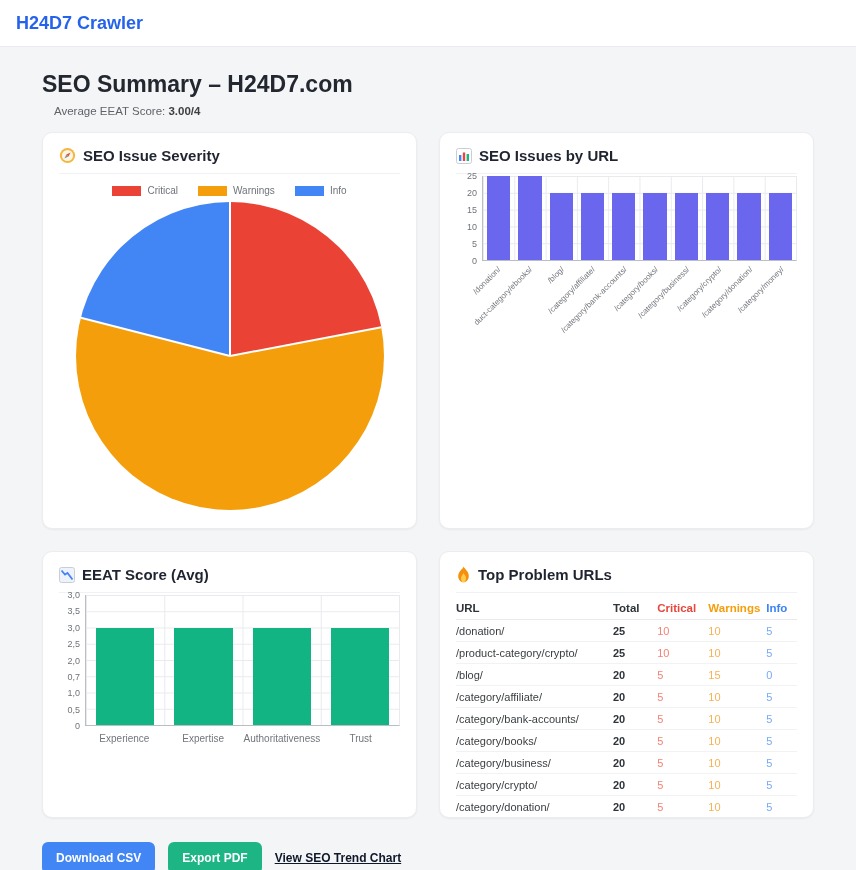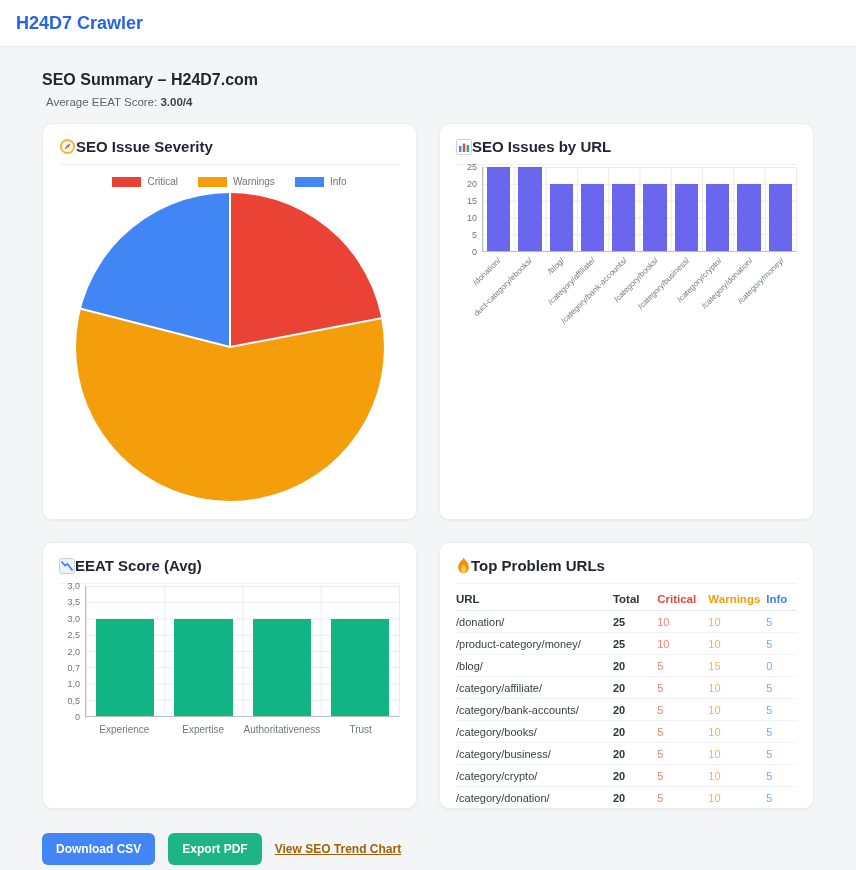--- a/index.html
+++ b/index.html
@@ -18,35 +18,35 @@
     padding:12px 16px;
   }
   .brand { color:#2563eb; font-size:18px; font-weight:bold; }
   .btn-back {
     background:#4285f4; color:#fff; border:none; cursor:pointer;
     font-family:"Liberation Sans", sans-serif;
     font-size:12px; font-weight:bold; padding:8px 13px; border-radius:6px;
   }
   
   .content { padding:16px 42px 18px; }
-  h1 { font-size:16px; margin:8px 0 7px; color:#23272f; font-weight:bold; }
-  .avg { font-size:11.5px; color:#5f6368; margin:0 4px 15px; }
+  h1 { font-size:23px; margin:8px 0 7px; color:#23272f; font-weight:bold; }
+  .avg { font-size:11.5px; color:#5f6368; margin:0 12px 15px; }
   .avg b { color:#3c4043; }
   .grid {
     display:grid; grid-template-columns:1fr 1fr;
     grid-template-rows:397px 267px; gap:22px;
   }
   .card {
     background:#fff; border:1px solid #ecedf0; border-radius:10px;
     box-shadow:0 1px 2px rgba(16,24,40,.05);
     padding:14px 16px; overflow:hidden;
   }
   .card h2 {
     font-size:15px; margin:0; color:#1f2430; font-weight:bold;
-    display:flex; align-items:center; 
+    display:flex; align-items:center; gap:7px;
     padding-bottom:9px; border-bottom:1px solid #f0f1f4;
   }
   .card h2 svg { flex:0 0 auto; }
   
   .legend {
     display:flex; justify-content:center; gap:20px;
     margin:11px 0 6px; font-size:10px; color:#6f7379;
   }
   .legend .lg-item { display:flex; align-items:center; cursor:pointer; }
   .legend i { display:inline-block; width:29px; height:10px; margin-right:6px; }
@@ -107,21 +107,21 @@
   td.c-total { font-weight:bold; color:#2f3439; }
   td.c-critical { color:#f58273; }
   td.c-warnings { color:#f6b253; }
   td.c-info { color:#77a9f9; }
   
   .footer { display:flex; align-items:center; gap:13px; margin-top:24px; }
   .btn { border:none; cursor:pointer; color:#fff; font-family:"Liberation Sans", sans-serif;
          font-size:12px; font-weight:bold; padding:9px 14px; border-radius:6px; }
   .btn-csv { background:#4285f4; }
   .btn-pdf { background:#1db584; }
-  .trend-link { color:#a16207; font-size:12px; font-weight:bold; text-decoration:underline; }
+  .trend-link { color:#0f172a; font-size:12px; font-weight:bold; text-decoration:underline; }
 </style>
 </head>
 <body>
 
 <div class="topbar">
   <div class="brand">H24D7 Crawler</div>
 </div>
 
 <div class="content">
   <h1>SEO Summary – H24D7.com</h1>
@@ -290,21 +290,21 @@
           </thead>
         <tbody>
             <tr>
               <td class="c-url">/donation/</td>
               <td class="c-total">25</td>
               <td class="c-critical">10</td>
               <td class="c-warnings">10</td>
               <td class="c-info">5</td>
             </tr>
             <tr>
-              <td class="c-url">/product-category/money/</td>
+              <td class="c-url">/product-category/crypto/</td>
               <td class="c-total">25</td>
               <td class="c-critical">10</td>
               <td class="c-warnings">10</td>
               <td class="c-info">5</td>
             </tr>
             <tr>
               <td class="c-url">/blog/</td>
               <td class="c-total">20</td>
               <td class="c-critical">5</td>
               <td class="c-warnings">15</td>

